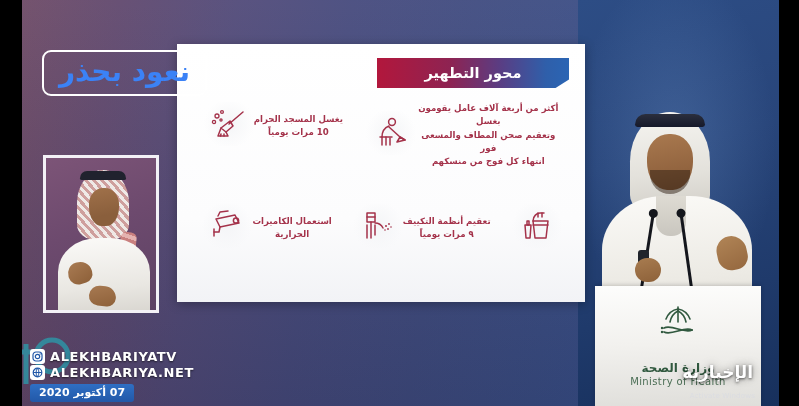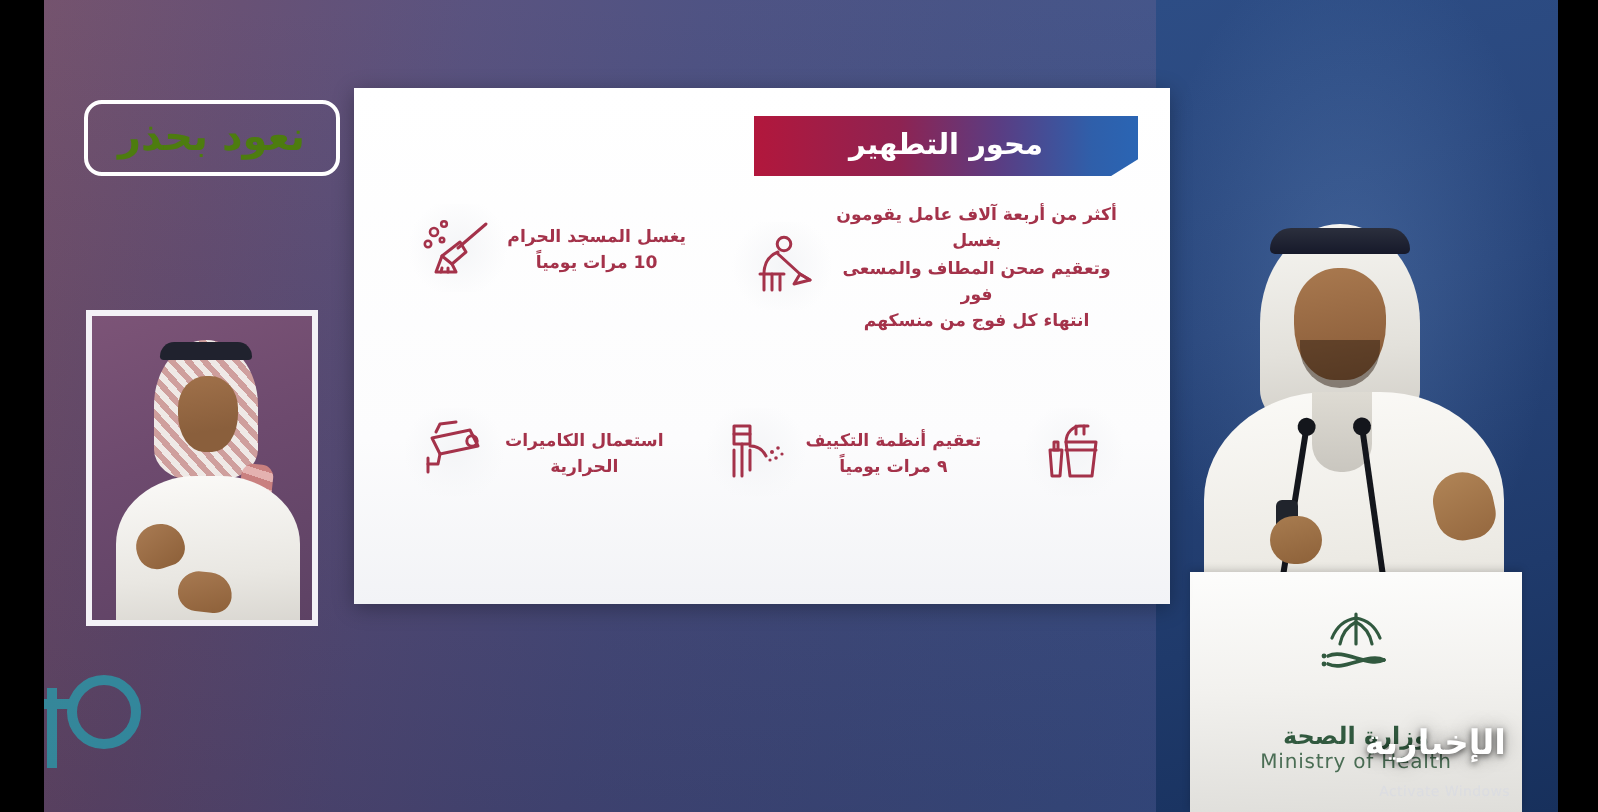--- a/index.html
+++ b/index.html
@@ -164,21 +164,21 @@
   
   .campaign-badge {
     position: absolute; left: 42px; top: 50px;
     padding: 6px 15px 8px;
     border: 2px solid #ffffff;
     border-radius: 9px;
     z-index: 18;
   }
   .campaign-badge span {
     display: block; direction: rtl;
-    font-size: 20px; font-weight: 700; color: #4d7c0f;
+    font-size: 28px; font-weight: 700; color: #3b82f6;
     line-height: 1; letter-spacing: -.5px;
   }
 
   
   .interpreter {
     position: absolute; left: 43px; top: 155px;
     width: 116px; height: 158px;
     border: 3px solid #f3f1f6;
     background: linear-gradient(160deg, #7c5477 0%, #6d4a6e 45%, #5d4264 100%);
     overflow: hidden;
@@ -481,17 +481,39 @@
 
   <svg class="bug-deco" viewBox="0 0 86 62">
     <g fill="none" stroke="#17c0c9" stroke-width="5">
       <path d="M8 8 L8 54"></path>
       <path d="M24 14 L24 54"></path>
       <path d="M4 22 L34 22"></path>
       <circle cx="50" cy="26" r="16"></circle>
     </g>
   </svg>
 
+  <div class="social-bug">
+    <div class="social-row">
+      <span class="glyph">
+        <svg width="11" height="11" viewBox="0 0 11 11">
+          <rect x="1" y="1" width="9" height="9" rx="3" fill="none" stroke="#2258a8" stroke-width="1.2"></rect>
+          <circle cx="5.5" cy="5.5" r="2.2" fill="none" stroke="#2258a8" stroke-width="1.2"></circle>
+          <circle cx="8.2" cy="2.9" r="0.7" fill="#2258a8"></circle>
+        </svg>
+      </span>
+      <span class="handle">ALEKHBARIYATV</span>
+    </div>
+    <div class="social-row">
+      <span class="glyph">
+        <svg width="11" height="11" viewBox="0 0 11 11">
+          <circle cx="5.5" cy="5.5" r="4.3" fill="none" stroke="#2258a8" stroke-width="1.2"></circle>
+          <path d="M1.2 5.5 H9.8 M5.5 1.2 C7.4 3.4 7.4 7.6 5.5 9.8 C3.6 7.6 3.6 3.4 5.5 1.2" fill="none" stroke="#2258a8" stroke-width="1"></path>
+        </svg>
+      </span>
+      <span class="handle">ALEKHBARIYA.NET</span>
+    </div>
+    <div class="date-chip">07 أكتوبر 2020</div>
+  </div>
 
   <div class="letterbox left"></div>
   <div class="letterbox right"></div>
 
 </div>
 
 </body></html>

